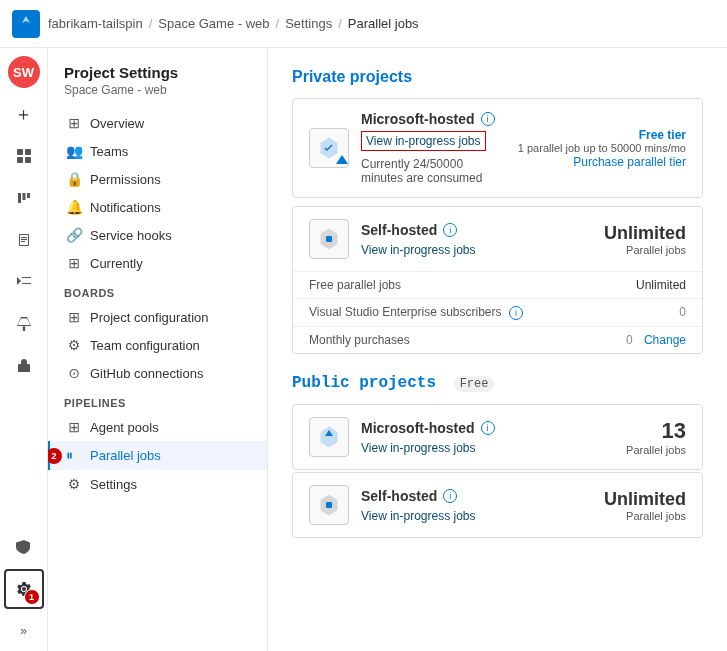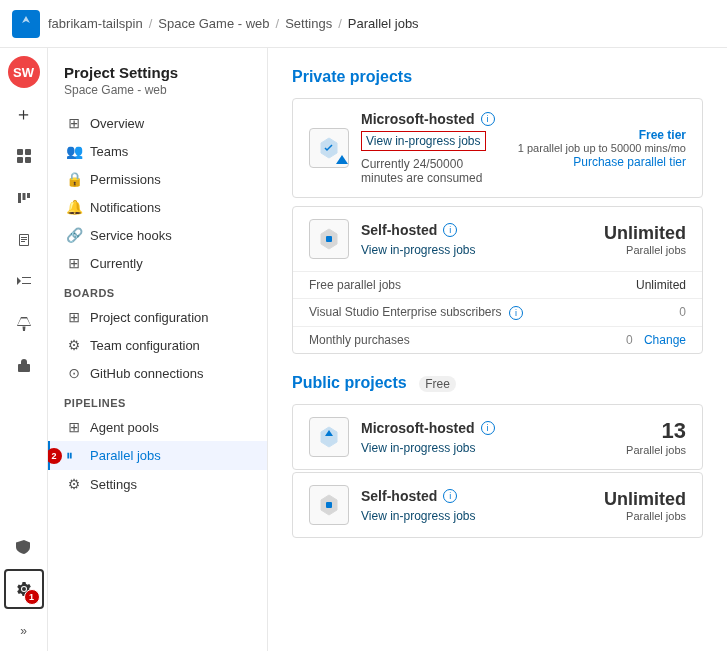--- a/index.html
+++ b/index.html
@@ -464,21 +464,21 @@
       </div>
       <div class="card-row">
         <span>Monthly purchases</span>
         <span>
           <span class="card-row-val zero">0</span>
           <a class="change-link">Change</a>
         </span>
       </div>
     </div>
 
-    <div class="section-gap" style="margin-top:20px;">
+    <div class="section-gap" style="margin-top:20px;font-family:Liberation Mono, monospace;">
       <div class="section-title">
         <span>Public projects</span>
         <span class="public-free-badge">Free</span>
       </div>
     </div>
 
     <div class="card">
       <div class="card-header">
         <div class="card-icon">
           <svg width="24" height="24" viewBox="0 0 24 24">

